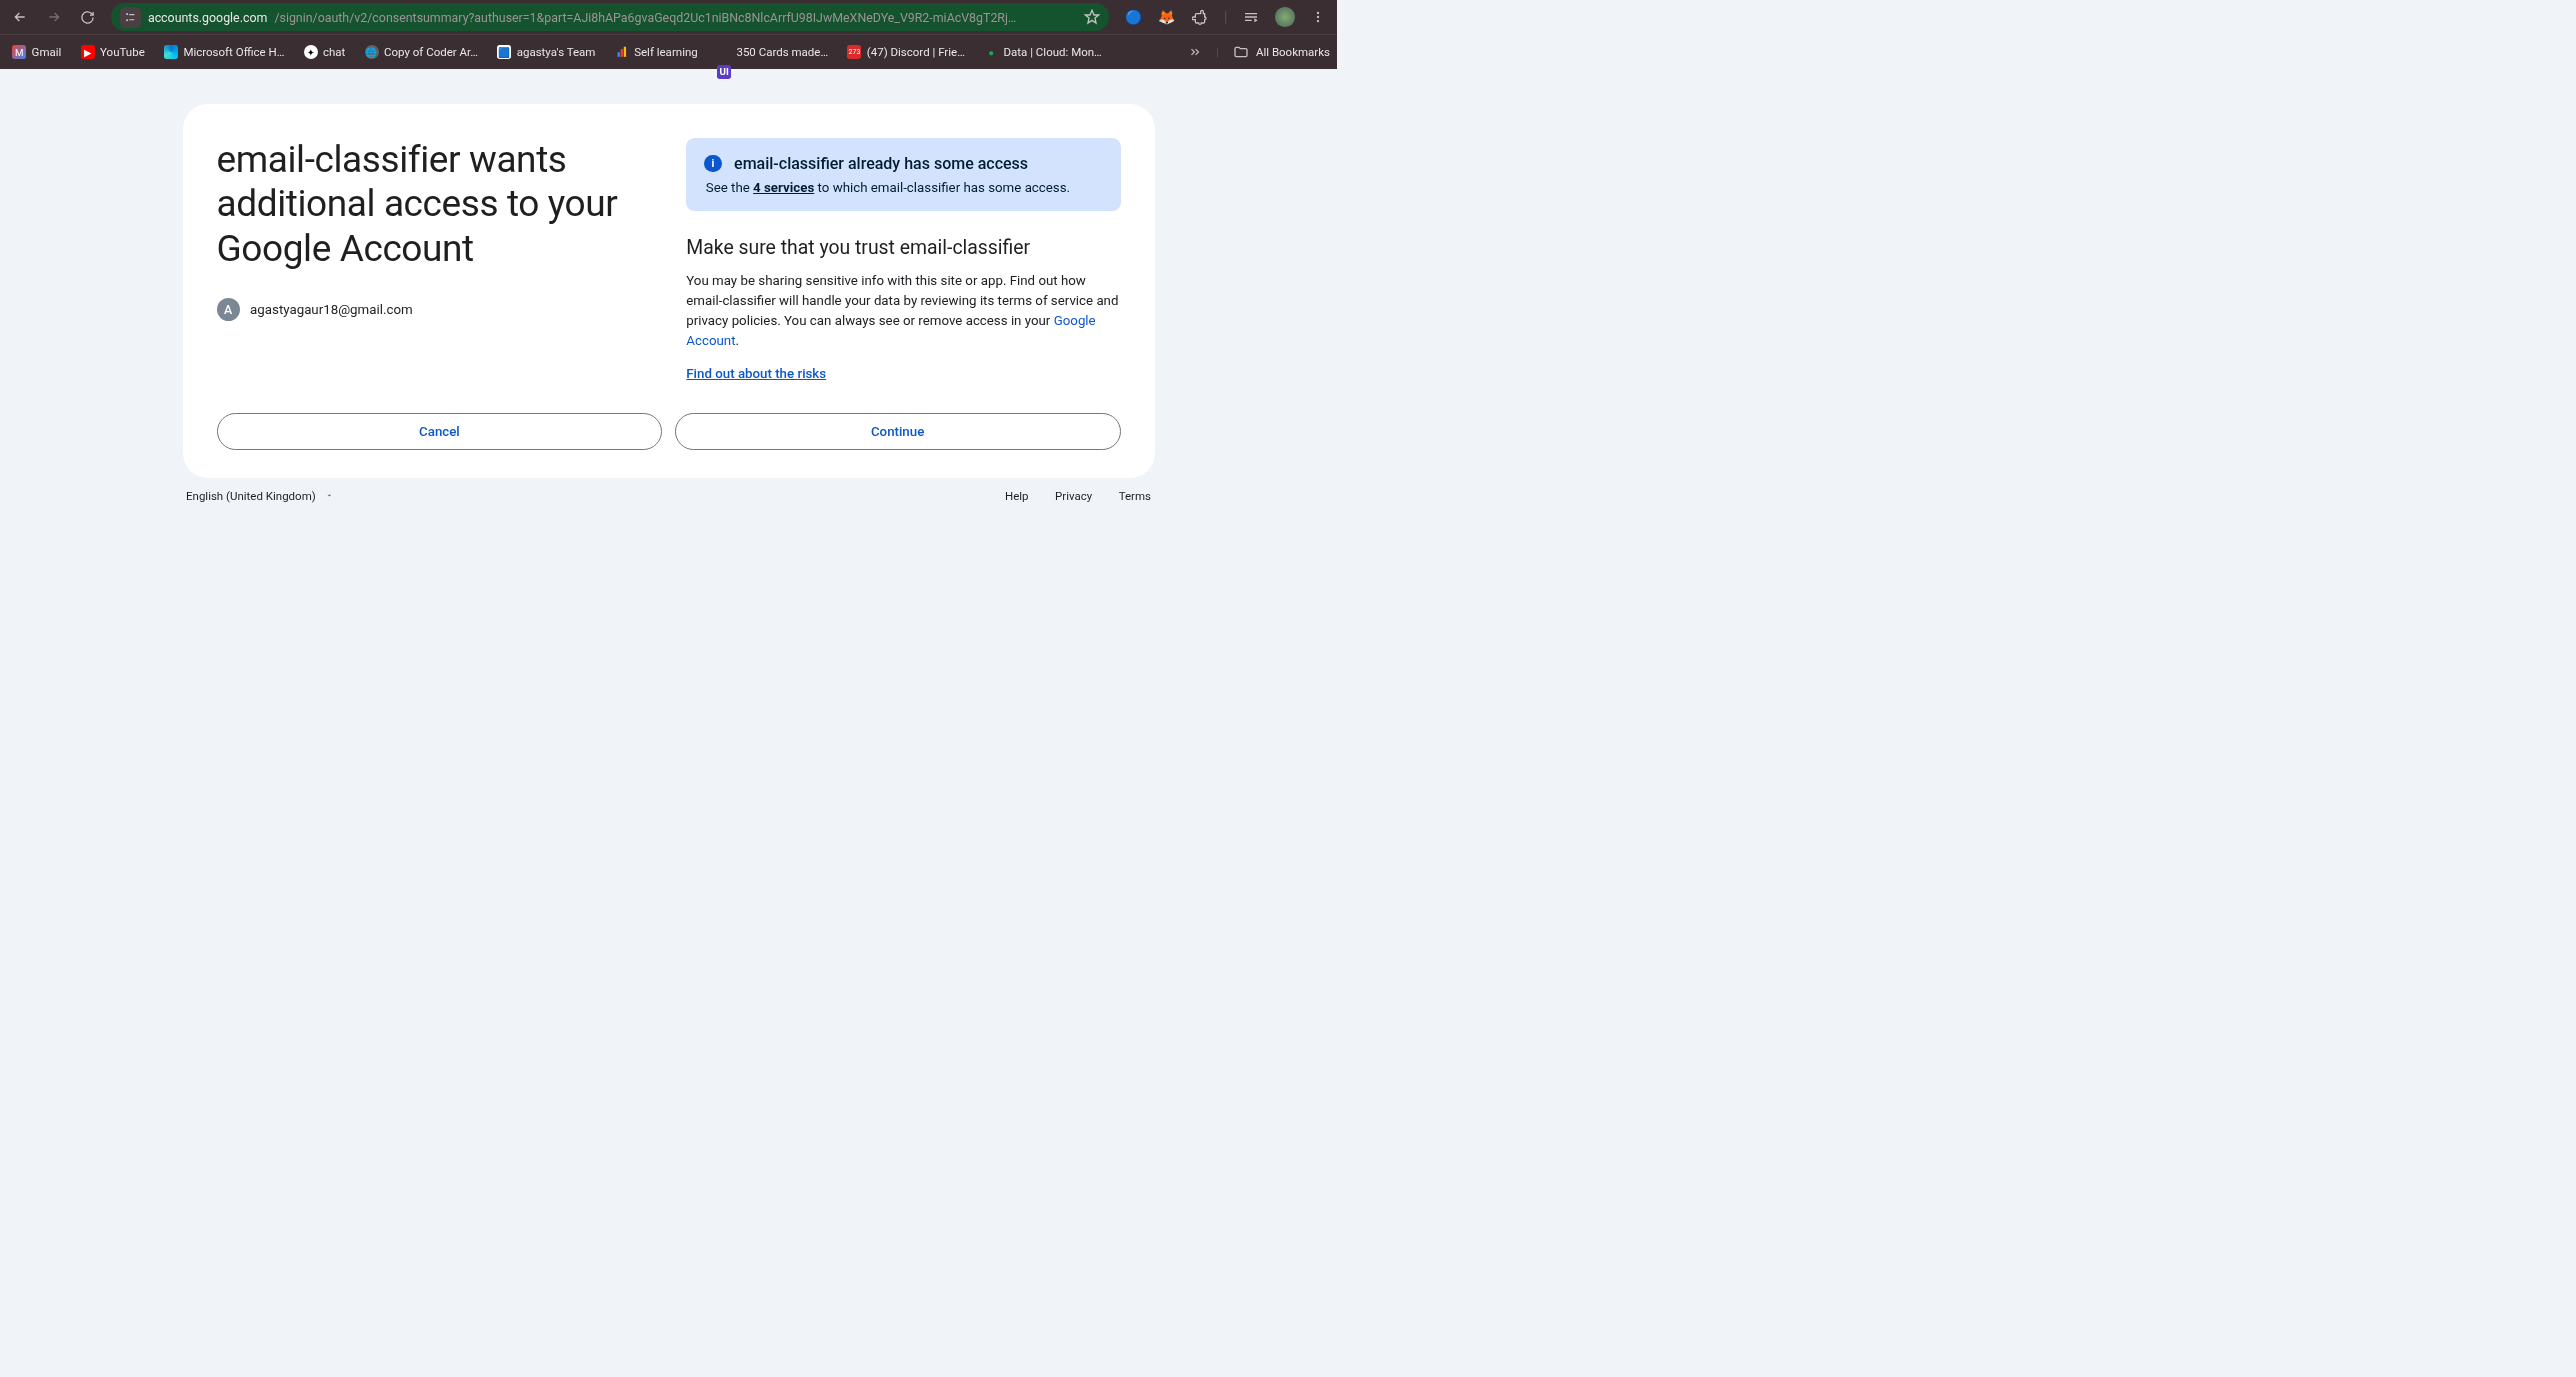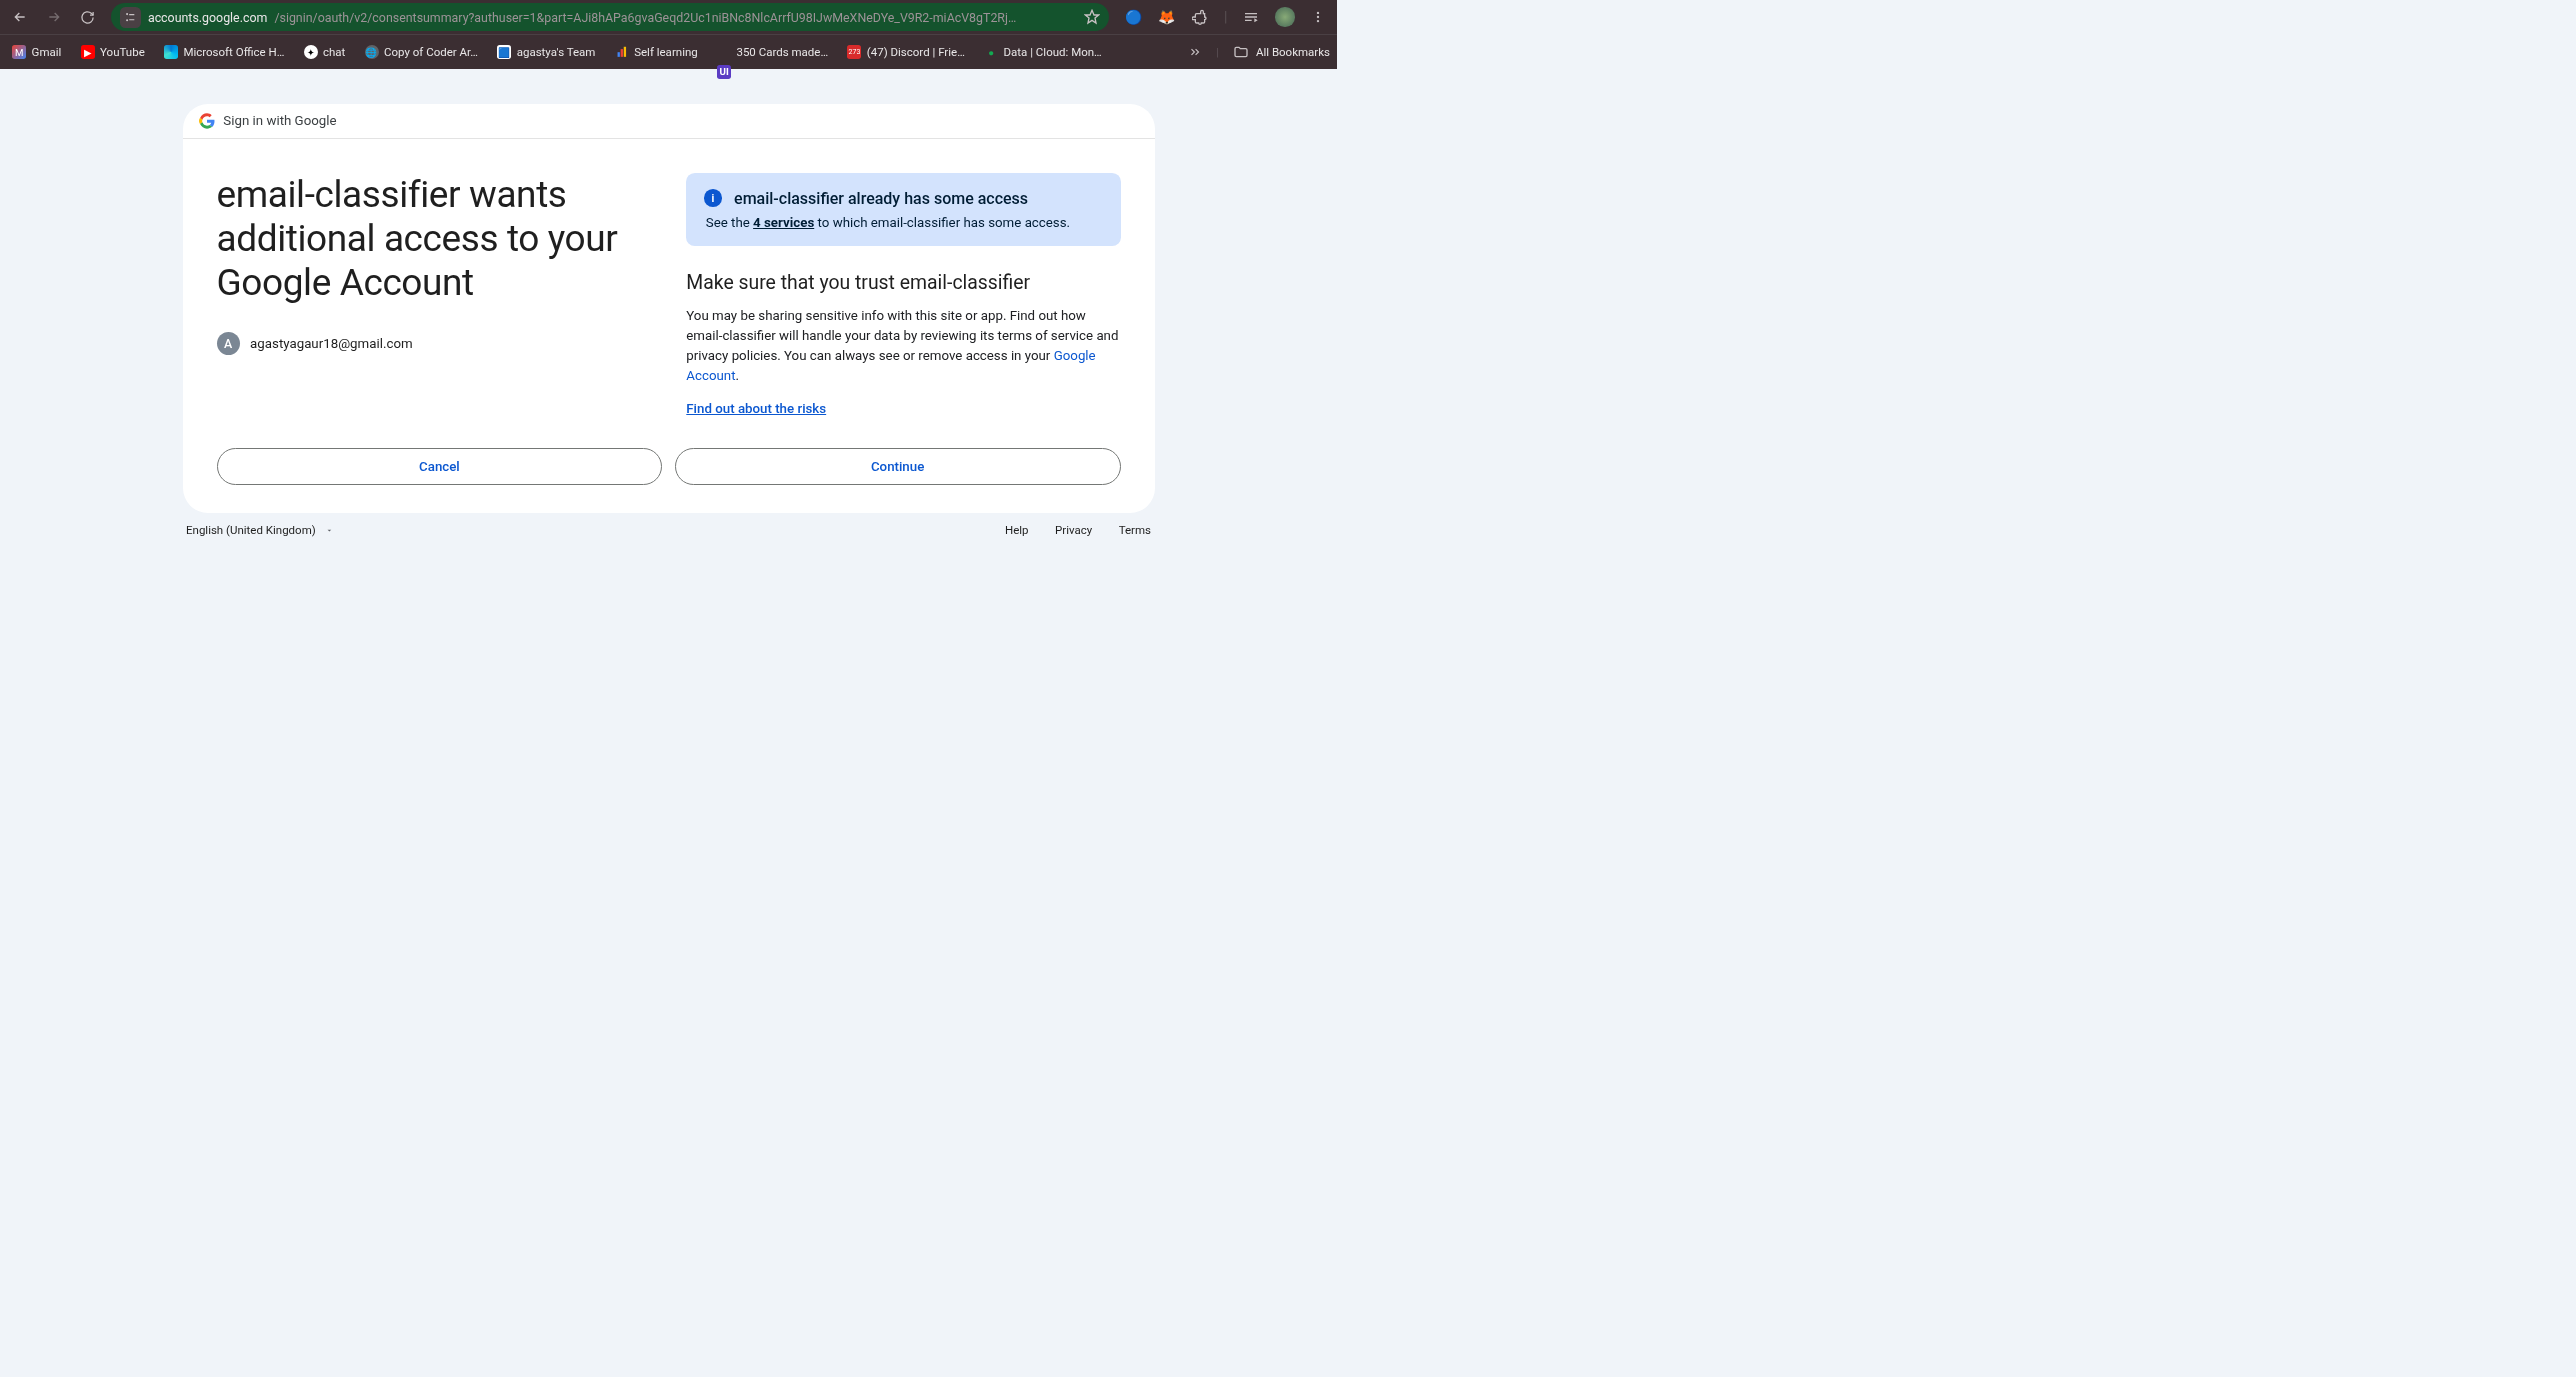--- a/index.html
+++ b/index.html
@@ -235,29 +235,20 @@
             <path d="M3 7a2 2 0 0 1 2-2h4l2 2h8a2 2 0 0 1 2 2v8a2 2 0 0 1-2 2H5a2 2 0 0 1-2-2z"></path>
           </svg>
       </span>
       <span>All Bookmarks</span>
     </div>
   </div>
 </div>
 
 <div class="page">
   <div class="card">
-    <div class="card-header">
-      <svg class="g-logo" viewBox="0 0 48 48">
-        <path fill="#EA4335" d="M24 9.5c3.9 0 6.6 1.7 8.1 3.1l5.9-5.9C34.4 3.3 29.7 1 24 1 14.8 1 6.9 6.6 3.3 14.7l6.9 5.4C12 13.7 17.5 9.5 24 9.5z"></path>
-        <path fill="#4285F4" d="M46.5 24.5c0-1.6-.1-3.1-.4-4.5H24v9h12.7c-.6 3-2.3 5.5-4.9 7.2l7.5 5.8c4.4-4.1 7.2-10.1 7.2-17.5z"></path>
-        <path fill="#FBBC05" d="M10.2 28.1c-.5-1.3-.7-2.7-.7-4.1s.3-2.8.7-4.1l-6.9-5.4C1.2 17.7 0 20.7 0 24s1.2 6.3 3.3 9.5l6.9-5.4z"></path>
-        <path fill="#34A853" d="M24 47c6.2 0 11.4-2 15.2-5.5l-7.5-5.8c-2 1.4-4.7 2.3-7.7 2.3-6.5 0-12-4.2-13.8-10.1l-6.9 5.4C6.9 41.4 14.8 47 24 47z"></path>
-      </svg>
-      <span>Sign in with Google</span>
-    </div>
 
     <div class="card-body">
       <div class="left-col">
         <h1>email-classifier wants additional access to your Google Account</h1>
         <div class="account-row">
           <div class="avatar">A</div>
           <div class="email">agastyagaur18@gmail.com</div>
         </div>
       </div>
 

